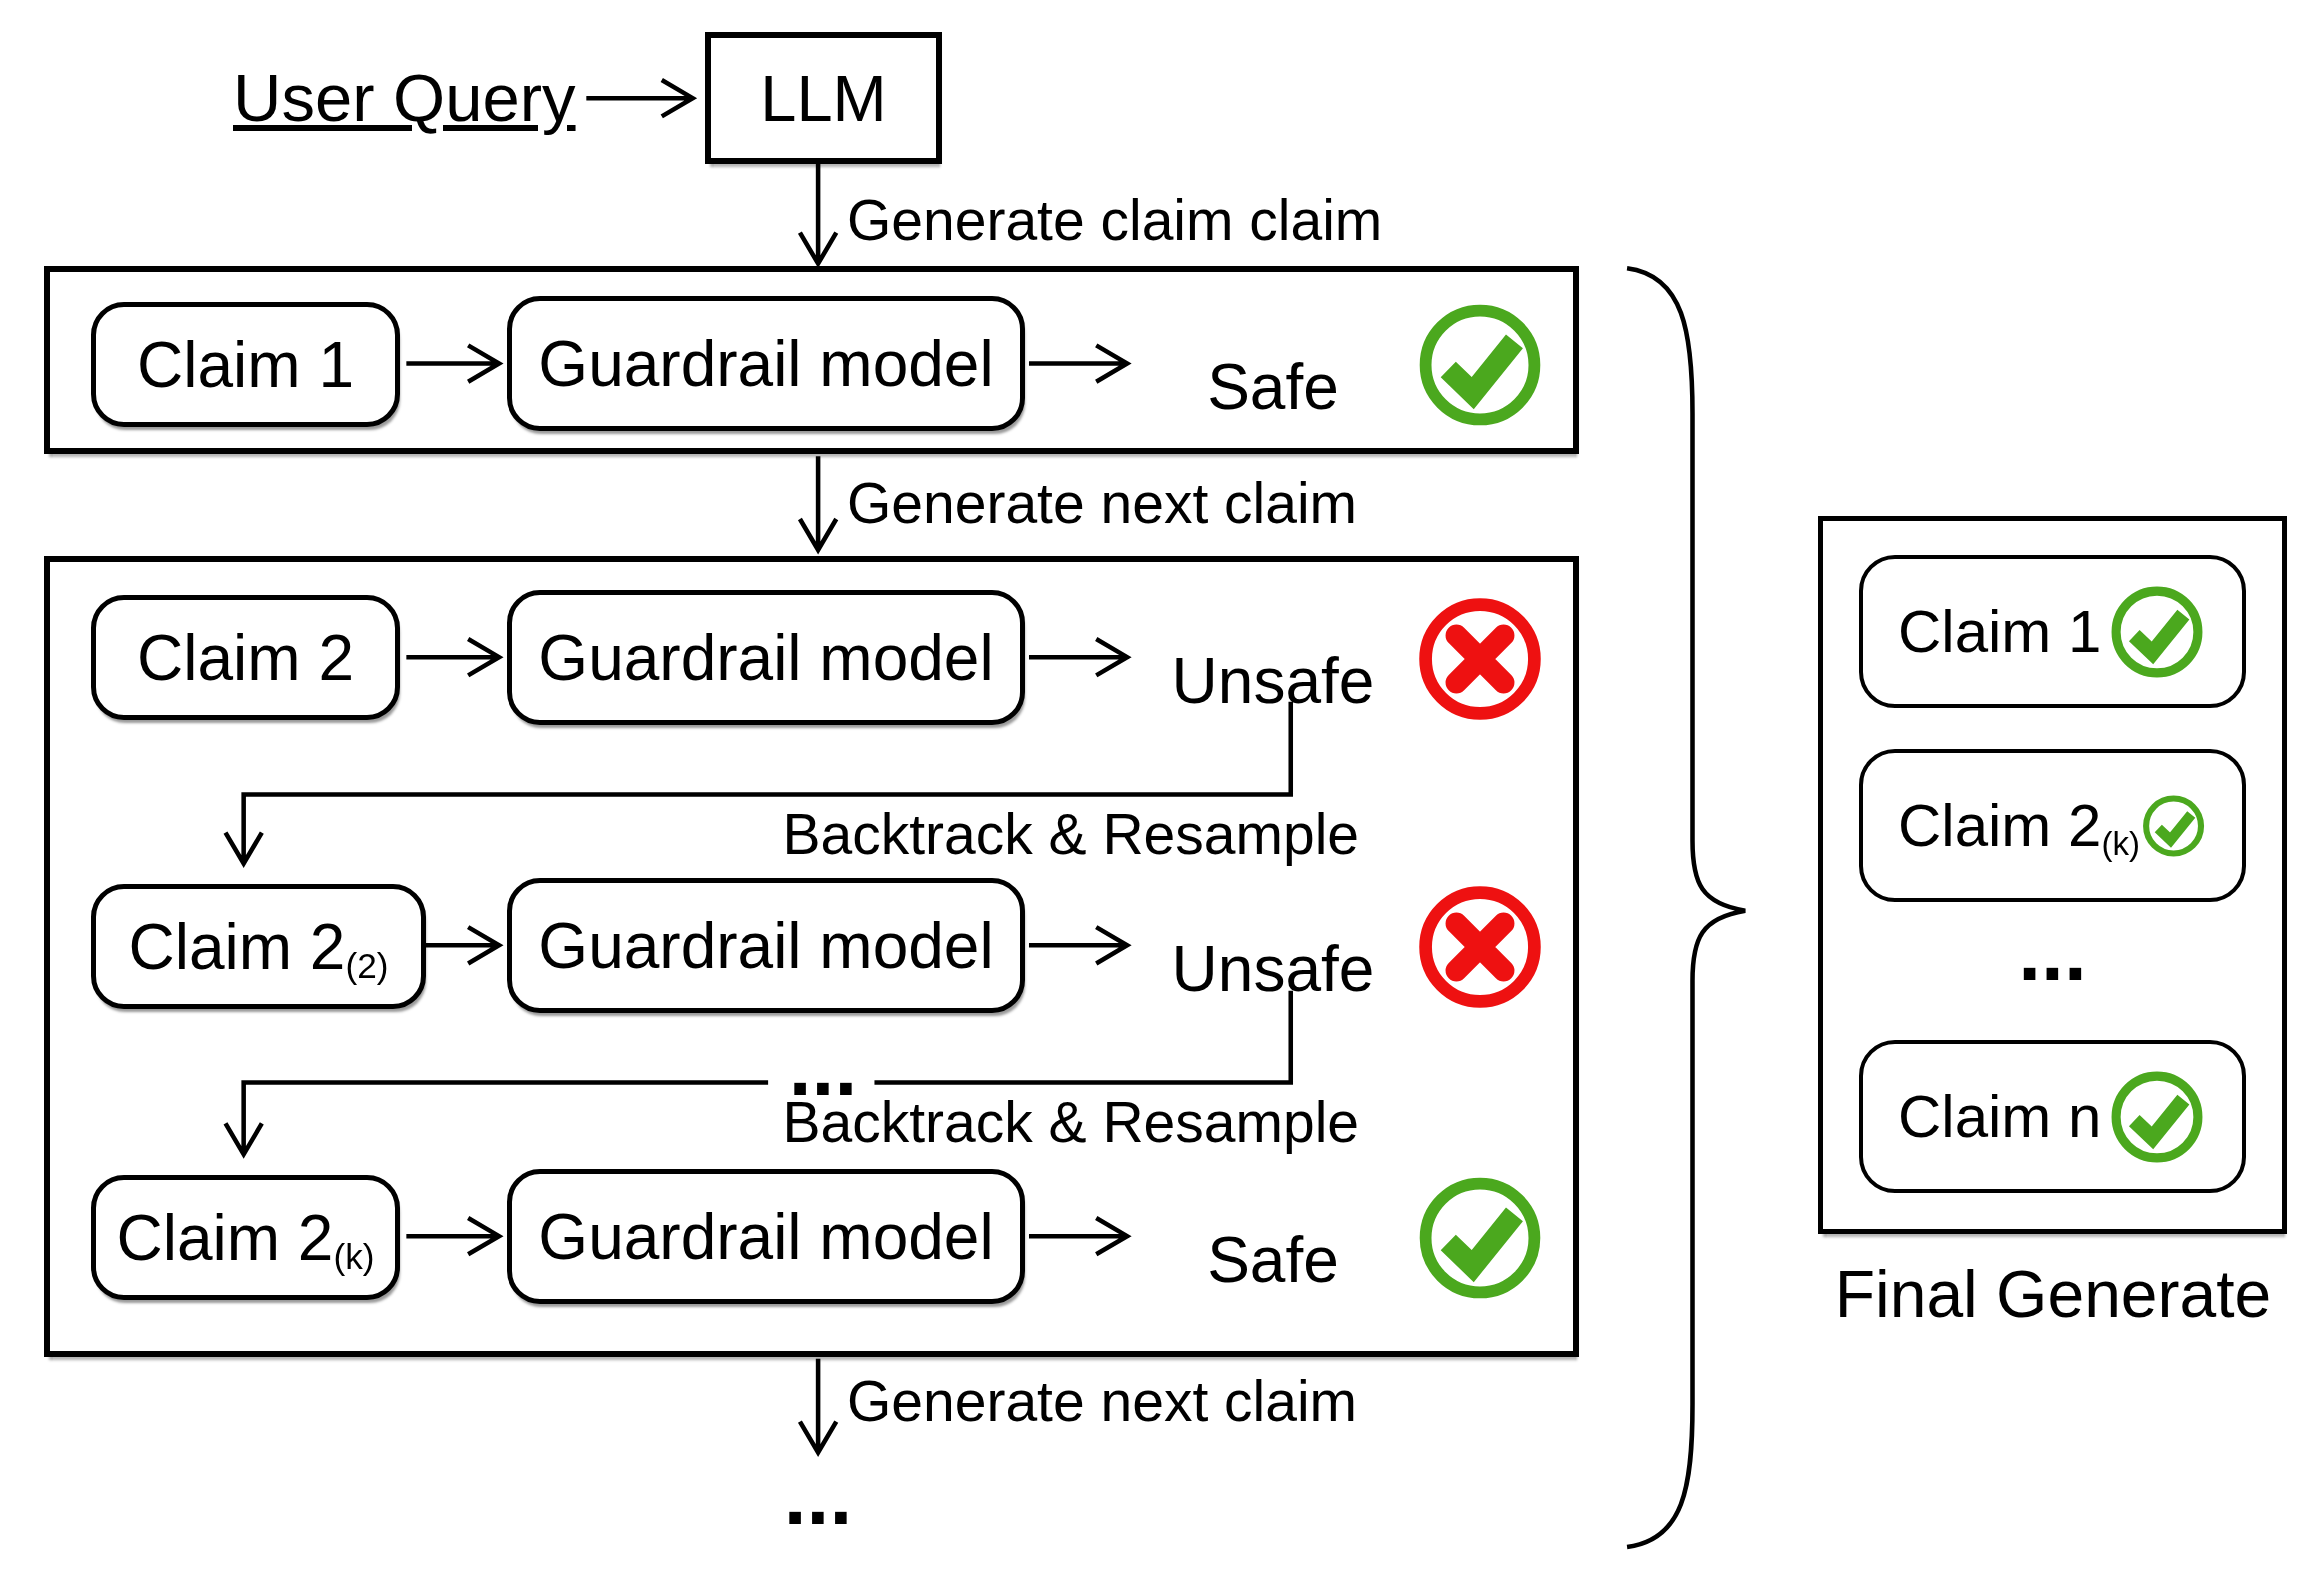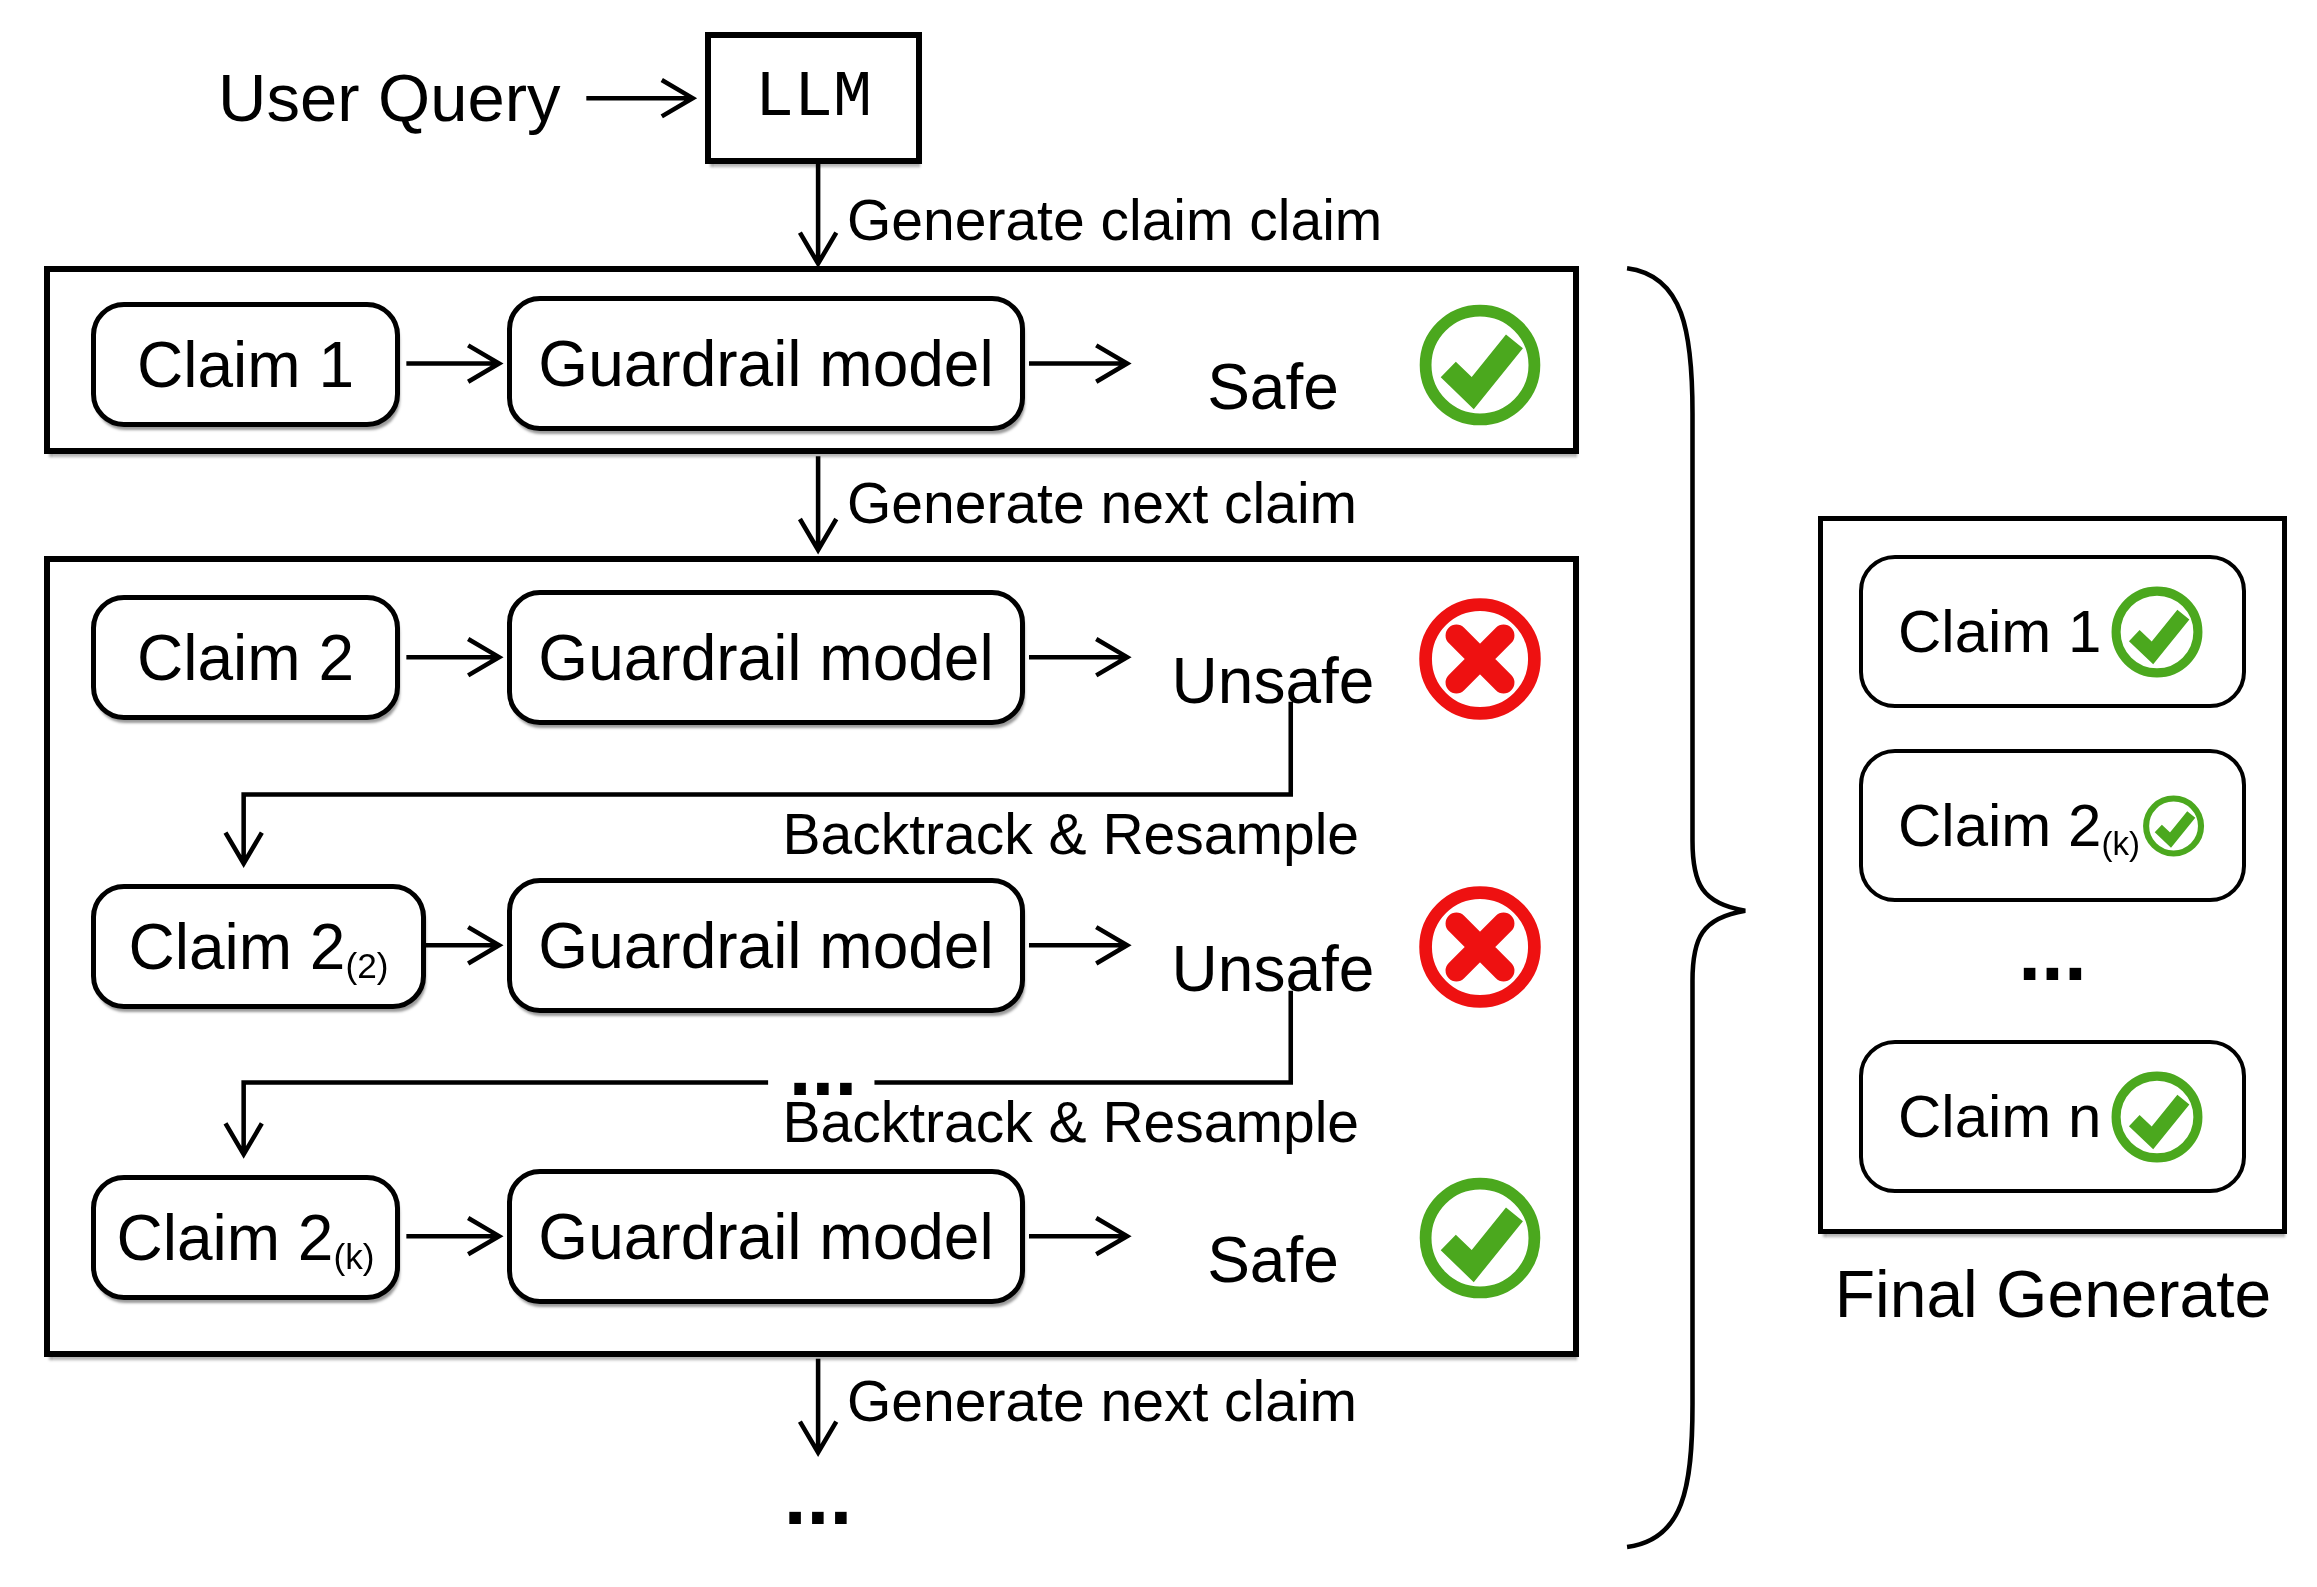--- a/index.html
+++ b/index.html
@@ -65,22 +65,22 @@
 
     <path d="M 447 1360 H 549 M 515 1340 L 549 1360 L 515 1380"></path>
     <path d="M 1132 1360 H 1240 M 1206 1340 L 1240 1360 L 1206 1380"></path>
 
     <path d="M 1420 772 V 874 H 268 V 948 M 248 916 L 268 950 L 288 916"></path>
     <path d="M 1420 1090 V 1191 H 962 M 845 1191 H 268 V 1268 M 248 1236 L 268 1270 L 288 1236"></path>
 
     <path d="M 1790 295 C 1852 303 1862 365 1862 455 L 1862 925 C 1862 972 1872 994 1920 1002 C 1872 1010 1862 1032 1862 1079 L 1862 1545 C 1862 1637 1852 1694 1790 1702"></path>
   </svg>
 
-  <div class="uq txt" style="left:218px;top:58px;">User Query</div>
-  <div class="llm" style="left:705px;top:32px;width:217px;height:132px;font-family:Liberation Mono, monospace;">
+  <div class="uq txt" style="left:233px;top:58px;text-decoration:underline;">User Query</div>
+  <div class="llm" style="left:705px;top:32px;width:237px;height:132px;">
     <span>LLM</span>
   </div>
   <div class="edgelabel txt" style="left:847px;top:186px;">Generate claim claim</div>
 
   <div class="obox" style="left:44px;top:266px;width:1535px;height:188px;"></div>
   <div class="rbox" style="left:91px;top:302px;width:309px;height:125px;">
     <span class="nodelabel">Claim 1</span>
   </div>
   <div class="rbox" style="left:507px;top:296px;width:518px;height:135px;">
     <span class="nodelabel">Guardrail model</span>

